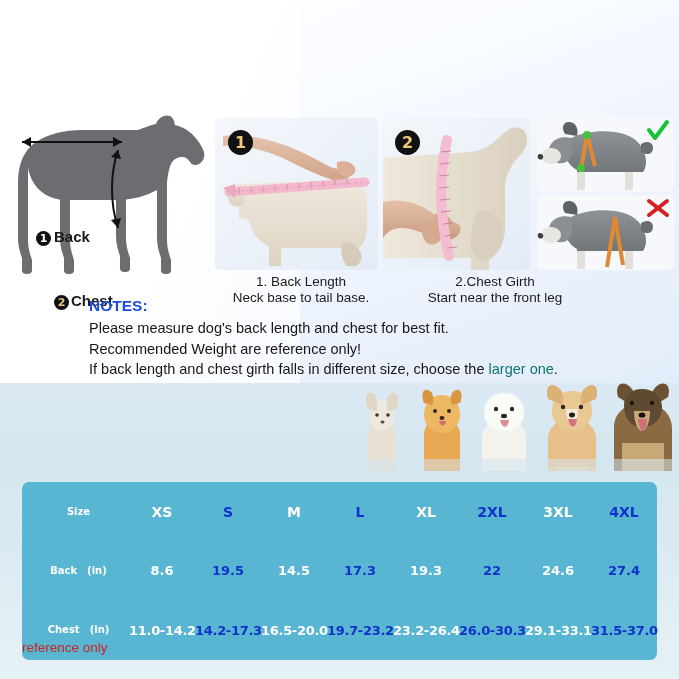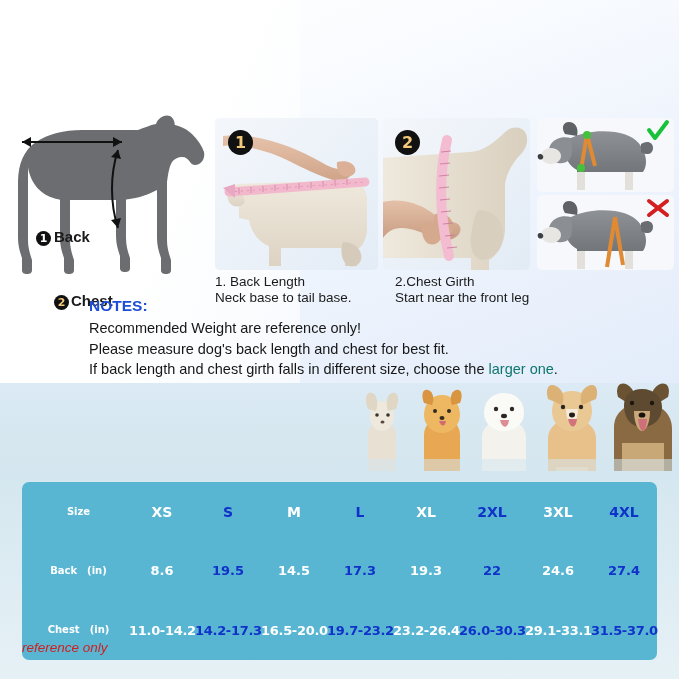--- a/index.html
+++ b/index.html
@@ -98,21 +98,21 @@
     position: absolute; width: 25px; height: 25px; border-radius: 50%;
     background: #111; color: #f2c87a;
     font-family: "DejaVu Sans", sans-serif;
     font-size: 16px; font-weight: 700;
     display: flex; align-items: center; justify-content: center;
     z-index: 6;
   }
 
   
   .caption {
-    position: absolute; 
+    position: absolute; text-align: center;
     font-size: 13.5px; color: #1b1b1b; line-height: 16px;
   }
   .cap1 { left: 215px; top: 274px; width: 172px; }
   .cap2 { left: 395px; top: 274px; width: 200px; }
 
   
   .notes-title {
     position: absolute; left: 89px; top: 297px;
     font-size: 15.5px; font-weight: 700; color: #1d4ed8;
   }
@@ -157,21 +157,20 @@
   }
   .c-white { color: #ffffff; }
   .c-blue  { color: #1032c8; }
   .size-table td.sz { font-size: 14px; }
   .size-table td.tight { font-size: 13px; letter-spacing: -0.3px; }
 
   .ref-only {
     position: absolute; left: 22px; top: 161px;
     font-size: 13.5px; color: #d01f1f;
     font-family: "Liberation Sans", sans-serif;
-    font-style: italic;
   }
 </style>
 </head>
 <body>
 
 <div class="page">
 
   <div class="top-section">
     <div class="top-left-wash"></div>
   </div>
@@ -390,22 +389,22 @@
     <div>1. Back Length</div>
     <div>Neck base to tail base.</div>
   </div>
   <div class="caption cap2">
     <div>2.Chest Girth</div>
     <div>Start near the front leg</div>
   </div>
 
   <div class="notes-title">NOTES:</div>
   <div class="notes-body">
+    <div>Please measure dog's back length and chest for best fit.</div>
     <div>Recommended Weight are reference only!</div>
-    <div>Please measure dog's back length and chest for best fit.</div>
     <div><span>If back length and chest girth falls in different size, choose the </span><span class="hl-red">larger one</span><span>.</span></div>
   </div>
 
   <div class="mid-band">
     <svg class="dog-row" width="679" height="96" viewBox="0 0 679 96">
 
       <g>
         <path fill="#e8e0d2" d="M368,52 C368,44 374,38 382,38 C390,38 396,44 396,52 L396,88 L368,88 Z"></path>
         <path fill="#efe8dc" d="M370,34 C370,24 376,18 382,18 C388,18 394,24 394,34 C394,42 388,48 382,48 C376,48 370,42 370,34 Z"></path>
         <path fill="#e0d6c4" d="M368,26 C364,16 366,8 372,10 C378,12 378,22 376,28 Z"></path>

